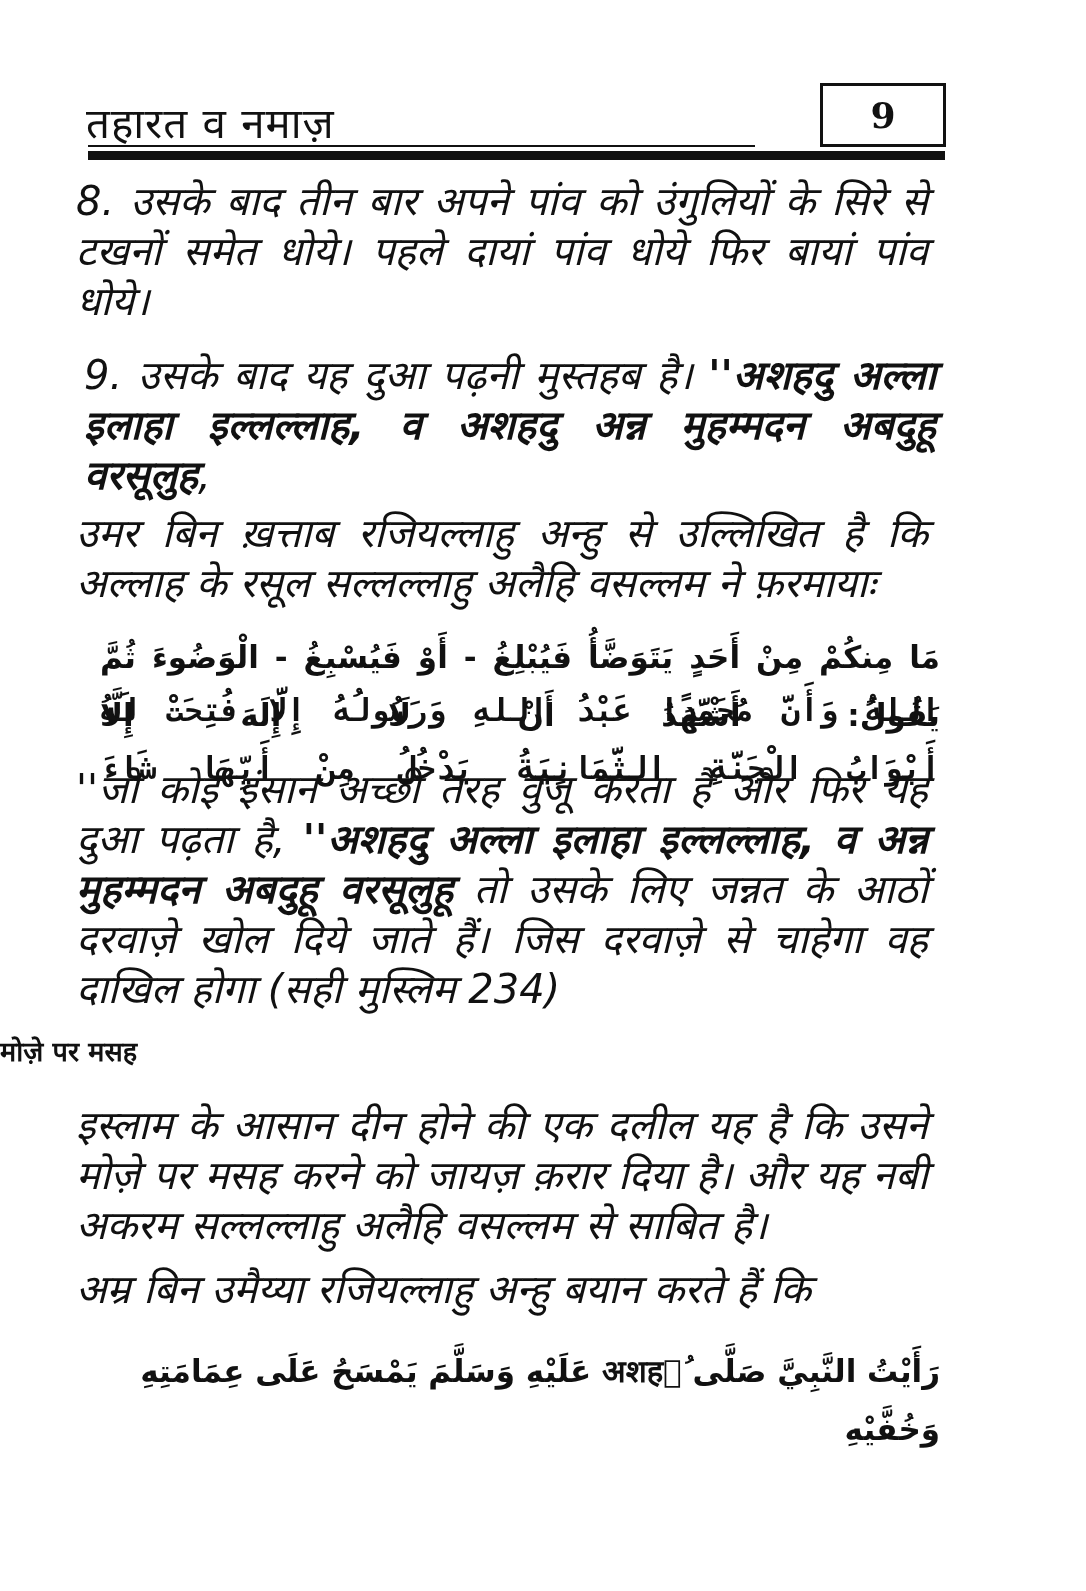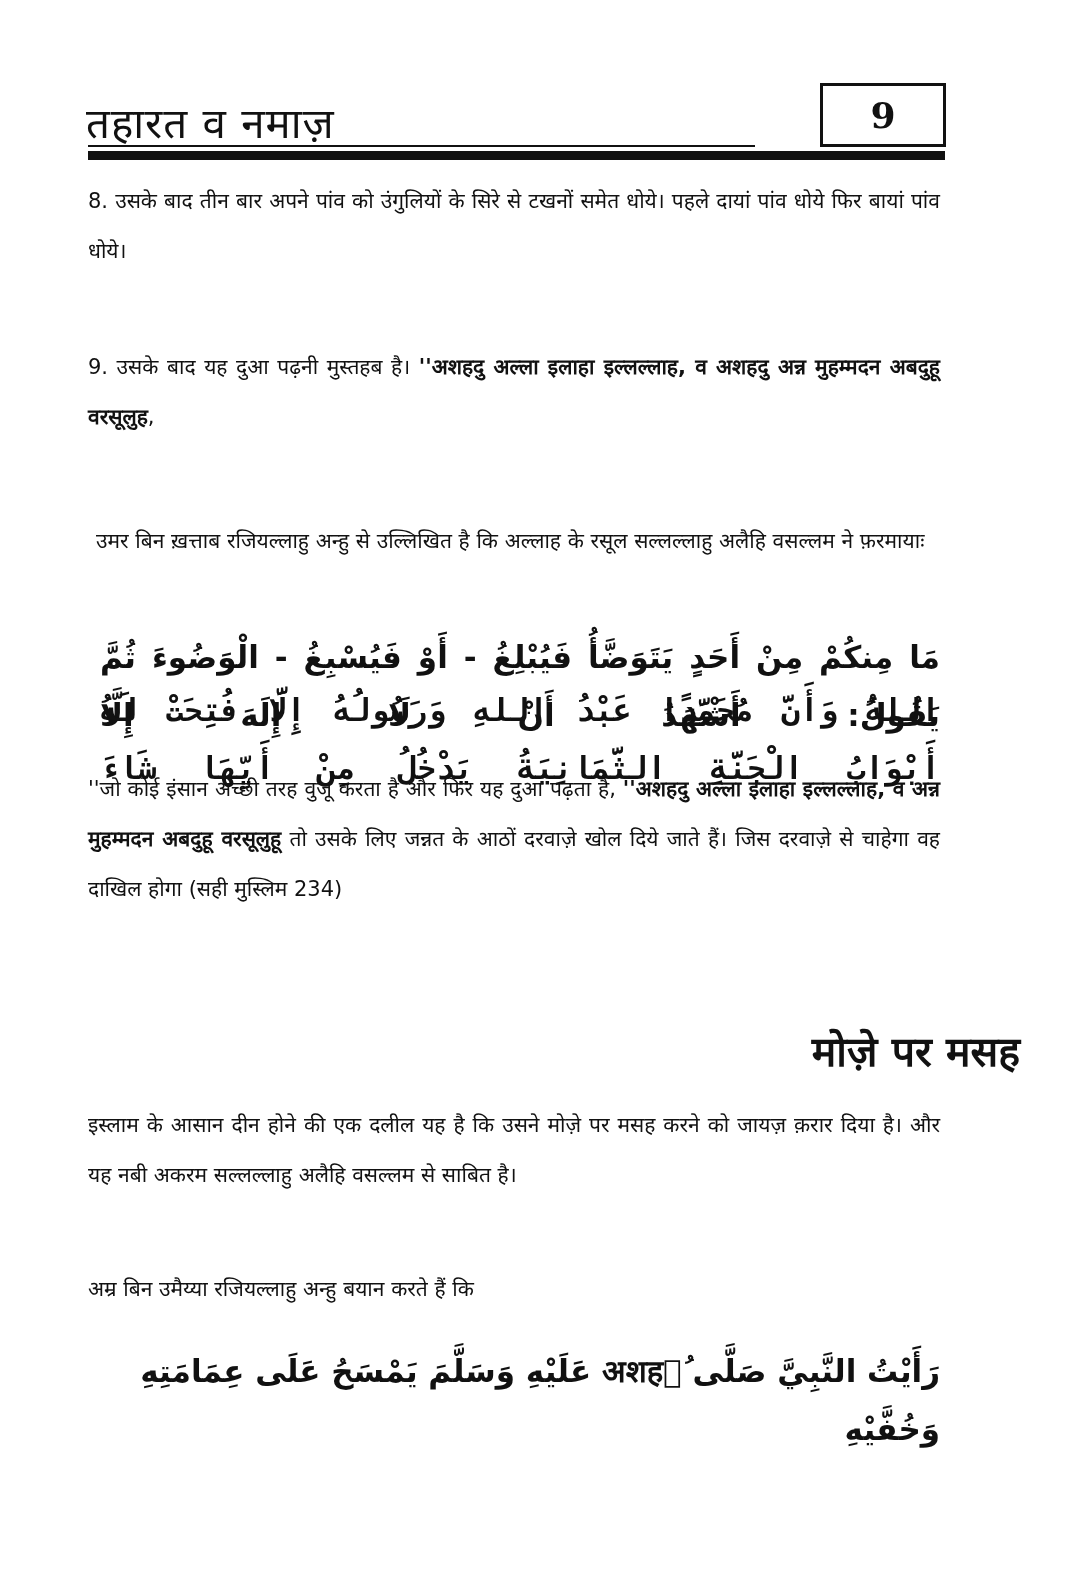--- a/index.html
+++ b/index.html
@@ -1,40 +1,40 @@
 <!DOCTYPE html>
 <html><head>
 <meta charset="utf-8">
 <style>
   html, body { margin: 0; padding: 0; background: #ffffff; }
   body { width: 1086px; height: 1591px; position: relative; overflow: hidden; color: #111; font-family: "DejaVu Sans", "Liberation Sans", sans-serif; }
   .header-title { position: absolute; left: 86px; top: 104px; font-size: 42px; line-height: 40px; letter-spacing: 1px; }
   .page-box { position: absolute; left: 820px; top: 83px; width: 120px; height: 58px; border: 3px solid #111; display: flex; align-items: center; justify-content: center; font-family: "DejaVu Serif", "Liberation Serif", serif; font-weight: bold; font-size: 36px; }
   .rule-thin { position: absolute; left: 88px; top: 145px; width: 667px; height: 2px; background: #111; }
   .rule-thick { position: absolute; left: 88px; top: 151px; width: 857px; height: 9px; background: #111; }
-  .para { position: absolute; left: 88px; width: 852px; font-size: 21px; line-height: 50px; text-align: justify; text-align-last: left; }
+  .para { position: absolute; left: 76px; width: 852px; font-size: 40px; line-height: 50px; text-align: justify; text-align-last: left; font-style: italic; }
   .para b { font-weight: bold; }
   .arabic { position: absolute; left: 100px; width: 840px; direction: rtl; text-align: justify; text-align-last: justify; font-family: "DejaVu Sans", sans-serif; font-weight: bold; font-size: 31px; line-height: 58px; }
-  .heading { position: absolute; left: 0; width: 1020px; text-align: right; font-size: 41px; font-weight: bold; line-height: 40px; }
+  .heading { position: absolute; left: 0; width: 1020px; text-align: left; font-size: 27px; font-weight: bold; line-height: 40px; }
 </style>
 </head>
 <body>
 
 <div class="header-title">तहारत व नमाज़</div>
 <div class="page-box">9</div>
 <div class="rule-thin"></div>
 <div class="rule-thick"></div>
 
 <p class="para" style="top:176px; margin:0;">8. उसके बाद तीन बार अपने पांव को उंगुलियों के सिरे से टखनों समेत धोये। पहले दायां पांव धोये फिर बायां पांव धोये।</p>
 
-<p class="para" style="top:342px; margin:0;">
+<p class="para" style="top:342px; margin:8px;">
   <span>9. उसके बाद यह दुआ पढ़नी मुस्तहब है। </span><b>''अशहदु अल्ला इलाहा इल्लल्लाह, व अशहदु अन्न मुहम्मदन अबदुहू वरसूलुह</b><span>,</span>
 </p>
 
-<p class="para" style="top:508px; margin:8px;">उमर बिन ख़त्ताब रजियल्लाहु अन्हु से उल्लिखित है कि अल्लाह के रसूल सल्लल्लाहु अलैहि वसल्लम ने फ़रमायाः</p>
+<p class="para" style="top:508px; margin:0;">उमर बिन ख़त्ताब रजियल्लाहु अन्हु से उल्लिखित है कि अल्लाह के रसूल सल्लल्लाहु अलैहि वसल्लम ने फ़रमायाः</p>
 
 <div class="arabic" style="top:628px;">مَا مِنكُمْ مِنْ أَحَدٍ يَتَوَضَّأُ فَيُبْلِغُ - أَوْ فَيُسْبِغُ - الْوَضُوءَ ثُمَّ يَقُولُ: أَشْهَدُ أَنْ لَا إِلَهَ إِلَّا</div>
 <div class="arabic" style="top:684px;font-family:Liberation Mono, monospace;">اللهُ وَأَنَّ مُحَمَّدًا عَبْدُ اللهِ وَرَسُولُهُ إِلَّا فُتِحَتْ لَهُ أَبْوَابُ الْجَنَّةِ الثَّمَانِيَةُ يَدْخُلُ مِنْ أَيِّهَا شَاءَ</div>
 
 <p class="para" style="top:764px; margin:0;">
   <span>''जो कोई इंसान अच्छी तरह वुजू करता है और फिर यह दुआ पढ़ता है, </span><b>''अशहदु अल्ला इलाहा इल्लल्लाह, व अन्न मुहम्मदन अबदुहू वरसूलुहू</b><span> तो उसके लिए जन्नत के आठों दरवाज़े खोल दिये जाते हैं। जिस दरवाज़े से चाहेगा वह दाखिल होगा (सही मुस्लिम 234)</span>
 </p>
 
 <h2 class="heading" style="top:1032px; margin:0;">मोज़े पर मसह</h2>
 

